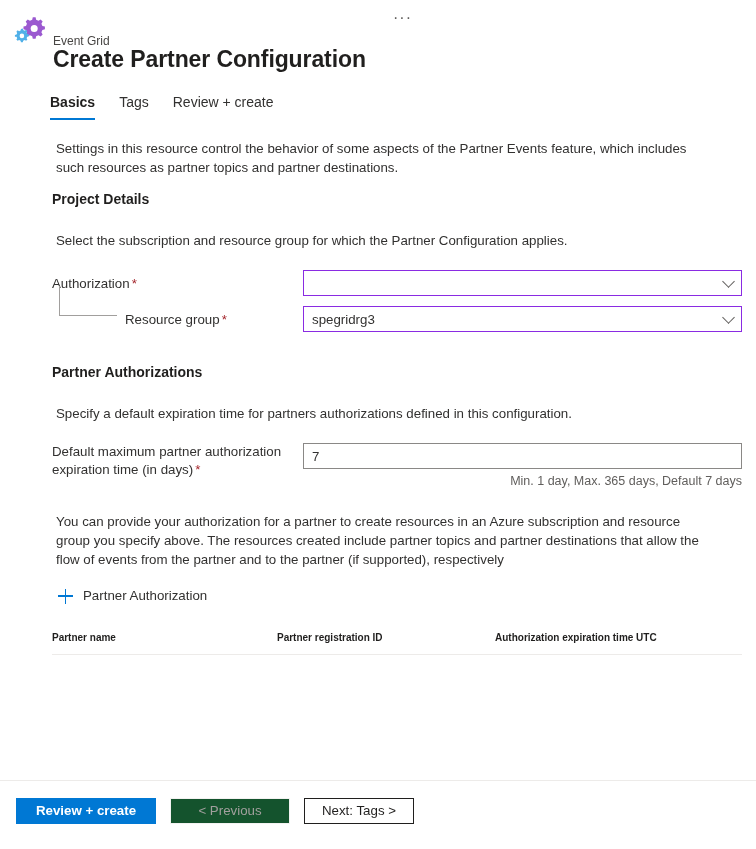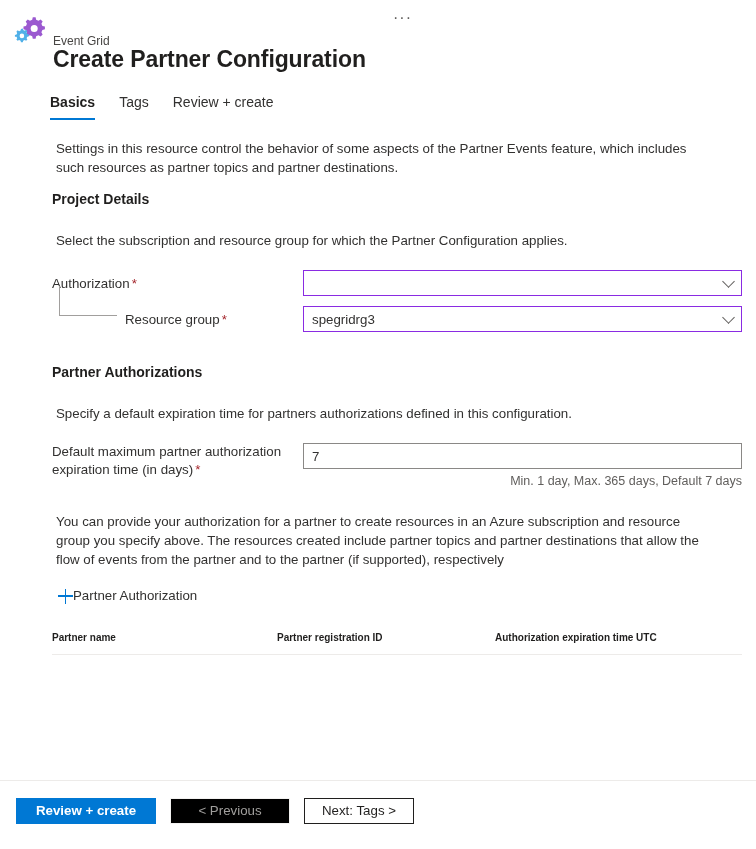--- a/index.html
+++ b/index.html
@@ -103,21 +103,21 @@
 
   
   .tree {
     position: absolute; left: 59px; width: 58px; height: 30px;
     border-left: 1px solid #a19f9d; border-bottom: 1px solid #a19f9d;
   }
 
   
   .addlink {
     position: absolute; left: 58px; display: flex; align-items: center;
-    cursor: pointer; gap: 0;
+    cursor: pointer; gap: 10px;
   }
   .plus {
     position: relative; width: 15px; height: 15px; flex: 0 0 15px;
   }
   .plus::before, .plus::after {
     content: ""; position: absolute; background: #0078d4;
   }
   .plus::before { left: 0; top: 6.5px; width: 15px; height: 1.6px; }
   .plus::after { top: 0; left: 6.7px; height: 15px; width: 1.6px; }
   .addlink span { font-size: 13.3px; color: #323130; line-height: 18px; }
@@ -158,21 +158,21 @@
   .btn {
     height: 26px; font-size: 13.3px; line-height: 24px;
     padding: 0 16px; text-align: center; cursor: pointer;
     font-family: "Liberation Sans", sans-serif; white-space: nowrap;
   }
   .btn-primary {
     background: #0078d4; color: #fff; border: 1px solid #0078d4;
     font-weight: bold; min-width: 140px;
   }
   .btn-disabled {
-    background: #000000; color: #a19f9d; border: 1px solid #f3f2f1;
+    background: #14532d; color: #a19f9d; border: 1px solid #f3f2f1;
     min-width: 120px; cursor: default;
   }
   .btn-default {
     background: #fff; color: #201f1e; border: 1px solid #201f1e;
     min-width: 110px;
   }
 </style>
 </head>
 <body>
 

